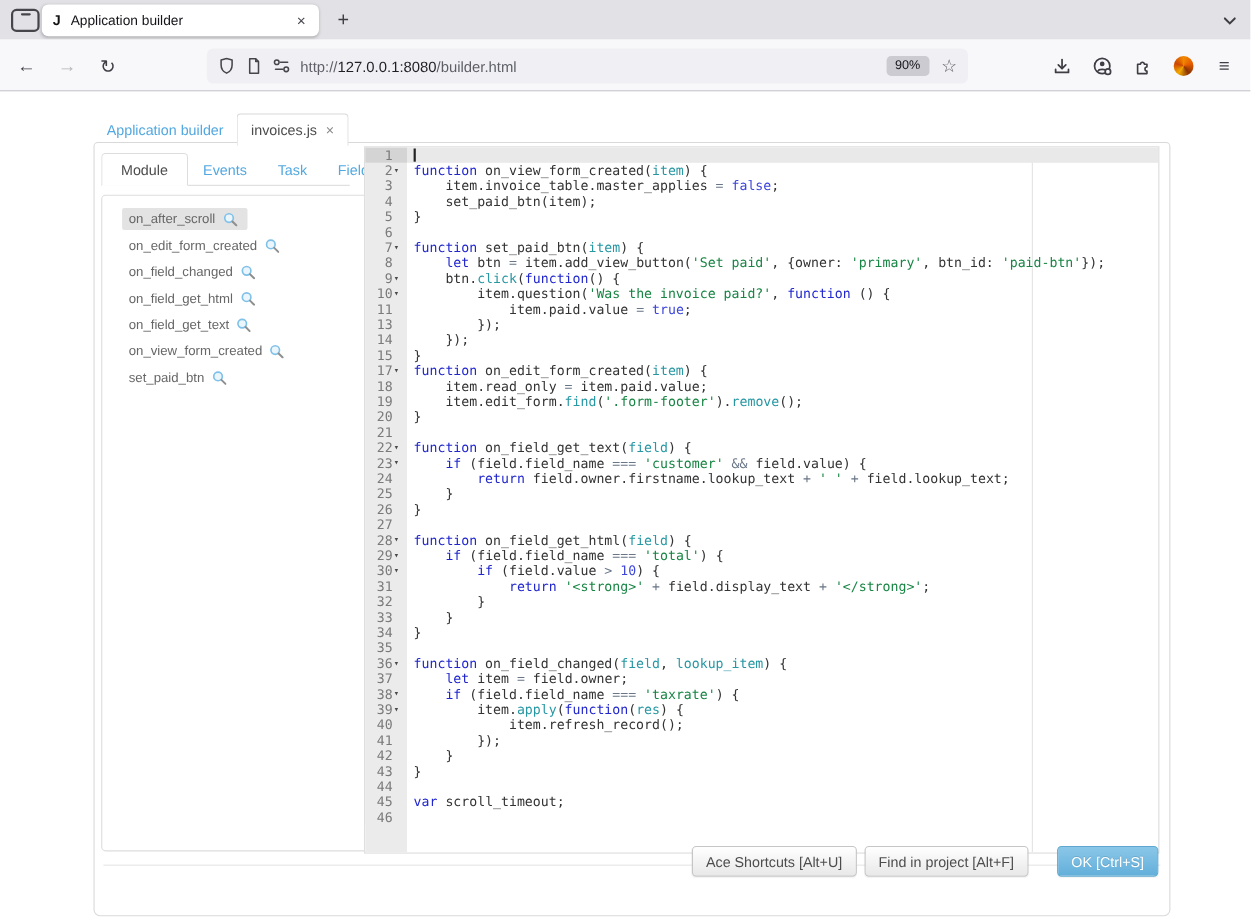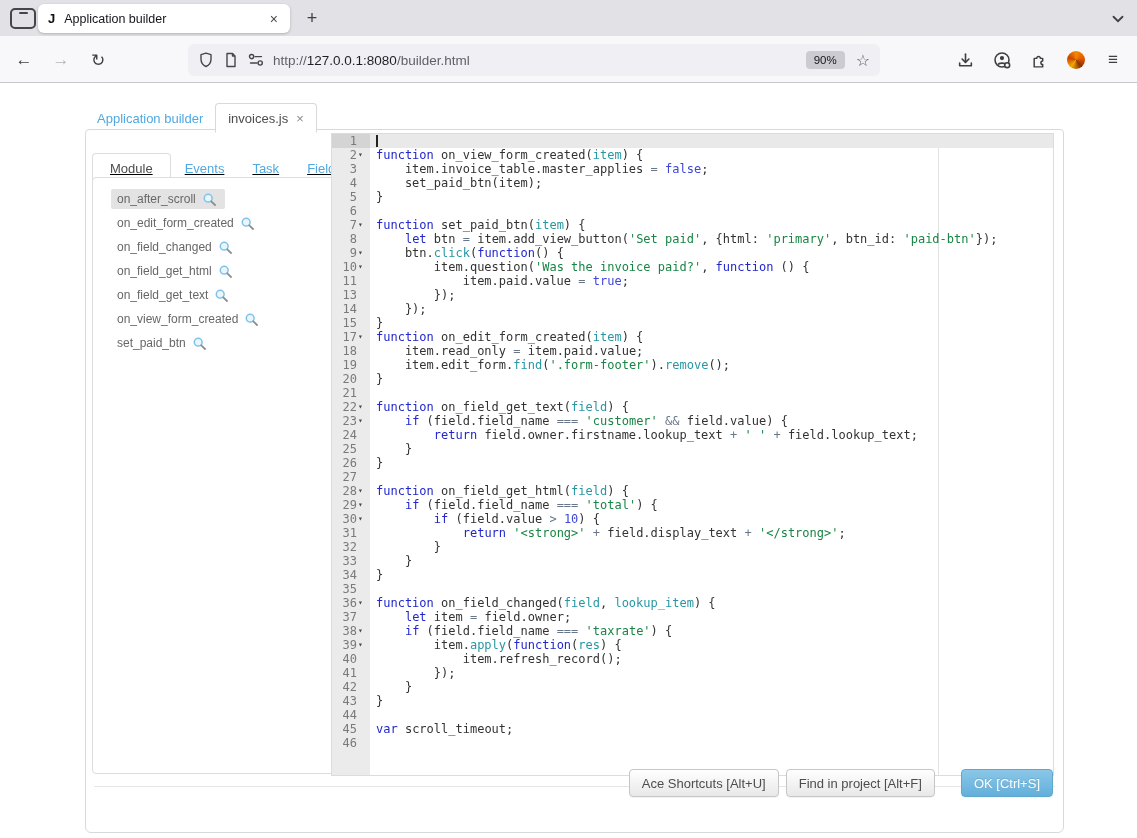--- a/index.html
+++ b/index.html
@@ -50,22 +50,22 @@
   .ptab{padding:7px 12px 6px 12px;font-size:13px;color:var(--accent);}
   .ptab.active{display:flex;gap:8px;align-items:center;background:#fff;color:#4c4c4c;
          border:1px solid #d9d9d9;border-bottom:1px solid #fff;border-radius:4px 4px 0 0;
          margin-bottom:-1px;}
   .ptab.active .x{color:#8a8a8a;font-size:13px;}
 
   .main-panel{position:absolute;left:85px;top:45px;width:977px;height:702px;background:#fff;
               border:1px solid #d9d9d9;border-radius:4px 4px 6px 6px;}
 
   
-  .sb-tabs{position:absolute;left:6px;top:23px;width:226px;height:30px;display:flex;
-           align-items:flex-end;border-bottom:1px solid #ddd;box-sizing:border-box;text-decoration:underline;}
+  .sb-tabs{position:absolute;left:6px;top:9px;width:226px;height:30px;display:flex;
+           align-items:flex-end;border-bottom:1px solid #ddd;box-sizing:border-box;}
   .sbtab{padding:7px 14px 6px 14px;font-size:13px;color:var(--accent);}
   .sbtab.active{background:#fff;color:#4c4c4c;border:1px solid #ddd;border-bottom:1px solid #fff;
            border-radius:4px 4px 0 0;margin-bottom:-1px;padding:7px 17px 6px 17px;}
   .fn-box{position:absolute;left:6px;top:47px;width:250px;height:597px;border:1px solid #ddd;
           border-radius:4px;box-sizing:border-box;padding-top:9px;overflow:hidden;background:#fff;}
   .fn-item{height:24px;display:flex;align-items:center;padding-left:18px;}
   .fn-pill{display:inline-flex;align-items:center;gap:7px;padding:3px 9px 3px 6px;
            border-radius:2px;font-size:12px;color:#676767;}
   .fn-pill.sel{background:var(--selbg);}
 
@@ -322,21 +322,21 @@
                 <span class="num">7</span>
                 <span class="foldslot">▾</span>
               </div>
               <div class="codecell"><span class="tk">function</span><span class="tt"> set_paid_btn(</span><span class="tp">item</span><span class="tt">) {</span></div>
             </div>
             <div class="line">
               <div class="gutcell">
                 <span class="num">8</span>
                 <span class="foldslot"></span>
               </div>
-              <div class="codecell"><span class="tt">    </span><span class="tk">let</span><span class="tt"> btn </span><span class="to">=</span><span class="tt"> item.add_view_button(</span><span class="ts">'Set paid'</span><span class="tt">, {html: </span><span class="ts">'primary'</span><span class="tt">, btn_id: </span><span class="ts">'paid-btn'</span><span class="tt">});</span></div>
+              <div class="codecell"><span class="tt">    </span><span class="tk">let</span><span class="tt"> btn </span><span class="to">=</span><span class="tt"> item.add_view_button(</span><span class="ts">'Set paid'</span><span class="tt">, {owner: </span><span class="ts">'primary'</span><span class="tt">, btn_id: </span><span class="ts">'paid-btn'</span><span class="tt">});</span></div>
             </div>
             <div class="line">
               <div class="gutcell">
                 <span class="num">9</span>
                 <span class="foldslot">▾</span>
               </div>
               <div class="codecell"><span class="tt">    btn.</span><span class="tp">click</span><span class="tt">(</span><span class="tk">function</span><span class="tt">() {</span></div>
             </div>
             <div class="line">
               <div class="gutcell">

